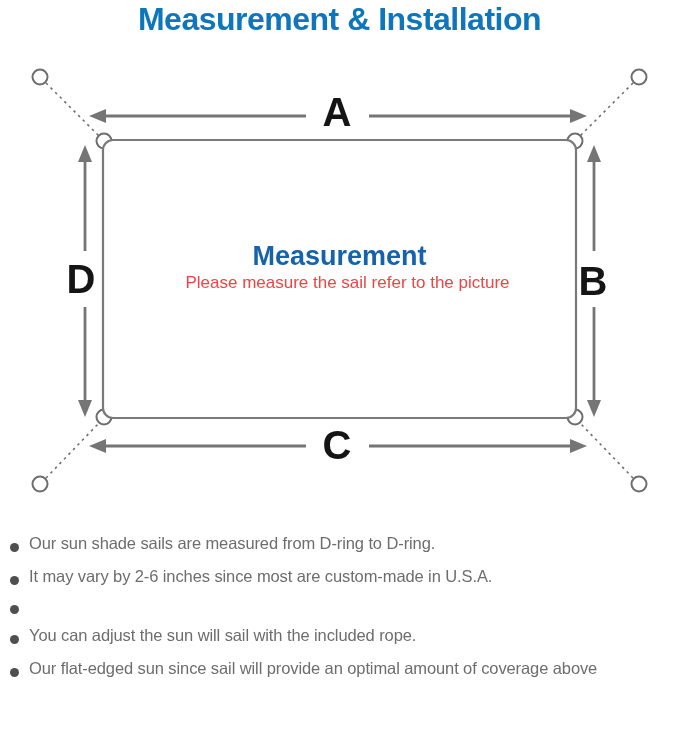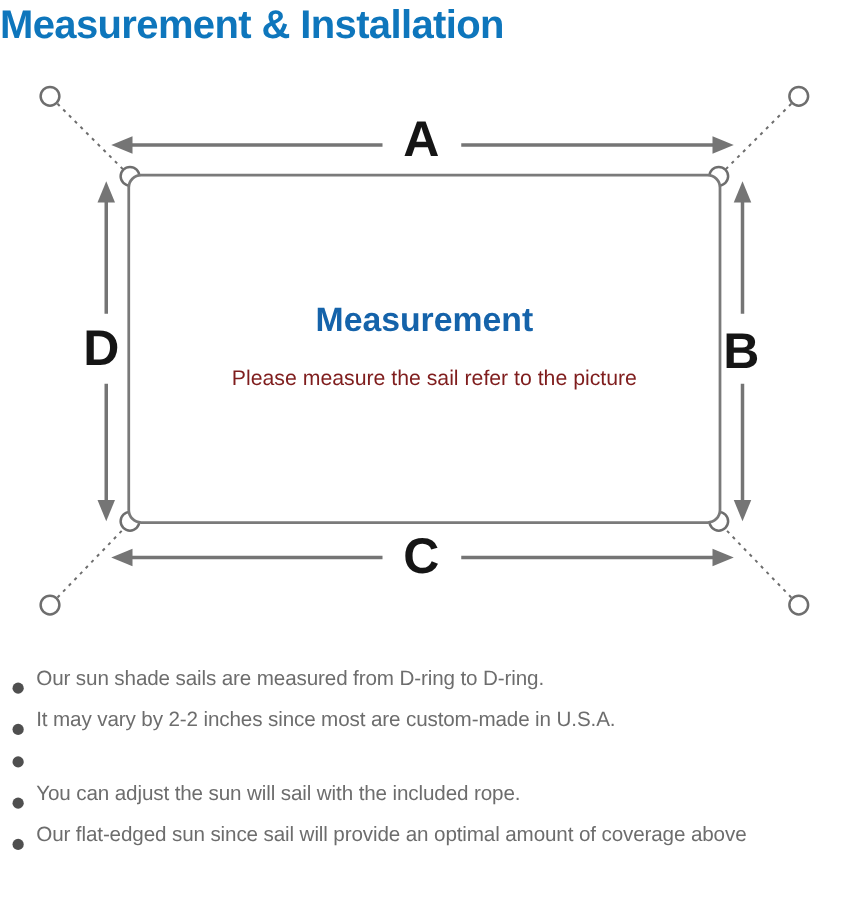--- a/index.html
+++ b/index.html
@@ -1,34 +1,34 @@
 <!DOCTYPE html>
 <html><head>
 <meta charset="utf-8">
 <style>
   html,body{margin:0;padding:0;background:#fff;}
   body{width:679px;height:739px;position:relative;overflow:hidden;
        font-family:"Liberation Sans","DejaVu Sans",sans-serif;}
   .page{position:absolute;inset:0;background:#fff;}
 
-  .page-title{position:absolute;top:0;left:0;width:679px;text-align:left;
+  .page-title{position:absolute;top:0;left:0;width:679px;text-align:center;
     font-size:32px;font-weight:700;color:#0e76bc;line-height:38px;letter-spacing:-0.5px;}
 
   .diagram{position:absolute;top:0;left:0;width:679px;height:520px;}
   .diagram svg{position:absolute;top:0;left:0;}
 
   .dim-label{position:absolute;transform:translate(-50%,-50%);
     font-size:40px;font-weight:700;color:#151515;line-height:1;}
 
   .center-text{position:absolute;left:103px;top:241px;width:473px;text-align:center;}
   .center-title{font-size:27px;font-weight:700;color:#1563aa;line-height:30px;}
-  .center-subtitle{font-size:17px;color:#7f1d1d;line-height:22px;margin-top:21px;padding-left:16px;}
+  .center-subtitle{font-size:17px;color:#ef4444;line-height:22px;margin-top:1px;padding-left:16px;}
 
   .notes{position:absolute;top:531px;left:10px;width:664px;}
-  .note-item{display:flex;align-items:flex-end;margin-bottom:9px;}
+  .note-item{display:flex;align-items:center;margin-bottom:9px;}
   .note-dot{flex:none;width:9px;height:9px;border-radius:50%;background:#4f4f4f;
     margin:8px 10px 0 0;}
   .note-text{font-size:16.5px;color:#6d6d6d;line-height:24px;letter-spacing:-0.1px;}
   .note-line{display:block;white-space:nowrap;}
 </style>
 </head>
 <body>
 
 <div class="page">
 
@@ -103,21 +103,21 @@
   <div class="notes">
     <div class="note-item">
       <span class="note-dot"></span>
       <span class="note-text">
         <span class="note-line">Our sun shade sails are measured from D-ring to D-ring.</span>
       </span>
     </div>
     <div class="note-item">
       <span class="note-dot"></span>
       <span class="note-text">
-        <span class="note-line">It may vary by 2-2 inches since most are custom-made in U.S.A.</span>
+        <span class="note-line">It may vary by 2-6 inches since most are custom-made in U.S.A.</span>
       </span>
     </div>
     <div class="note-item">
       <span class="note-dot"></span>
     </div>
     <div class="note-item">
       <span class="note-dot"></span>
       <span class="note-text">
         <span class="note-line">You can adjust the sun will sail with the included rope.</span>
       </span>

